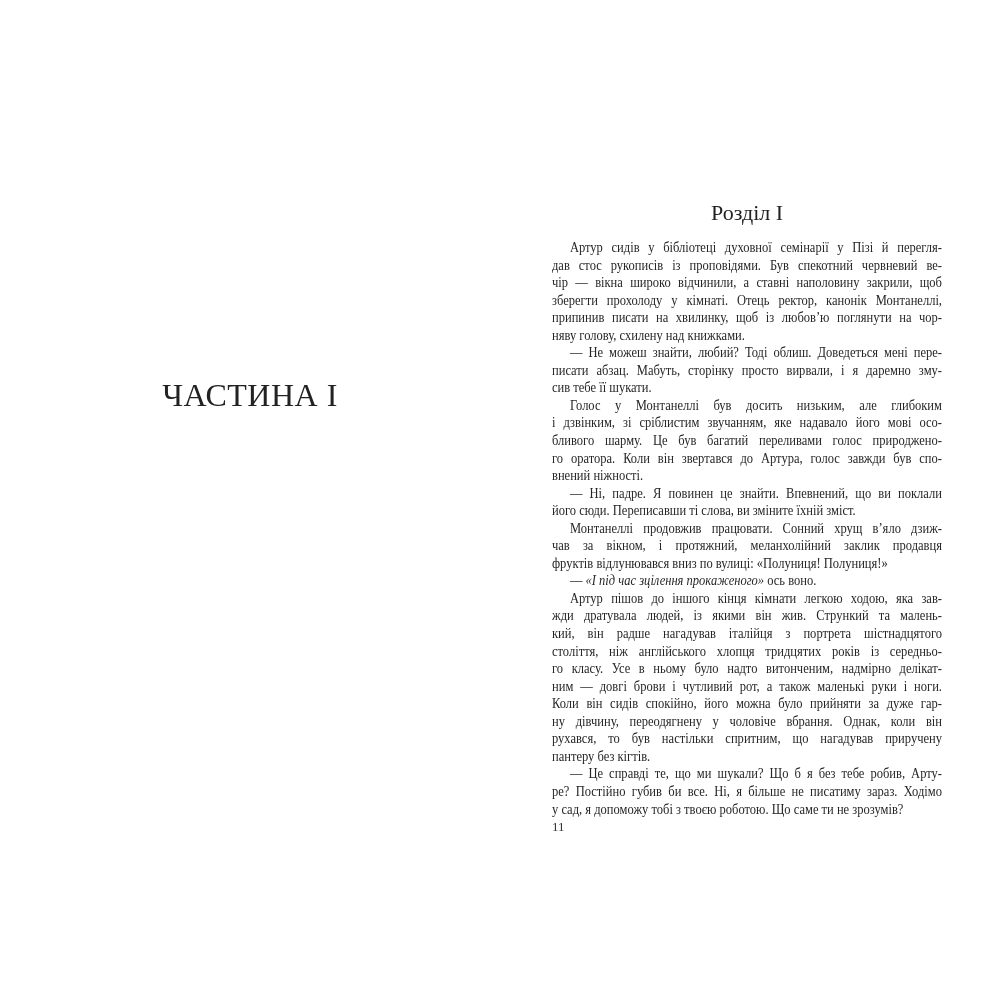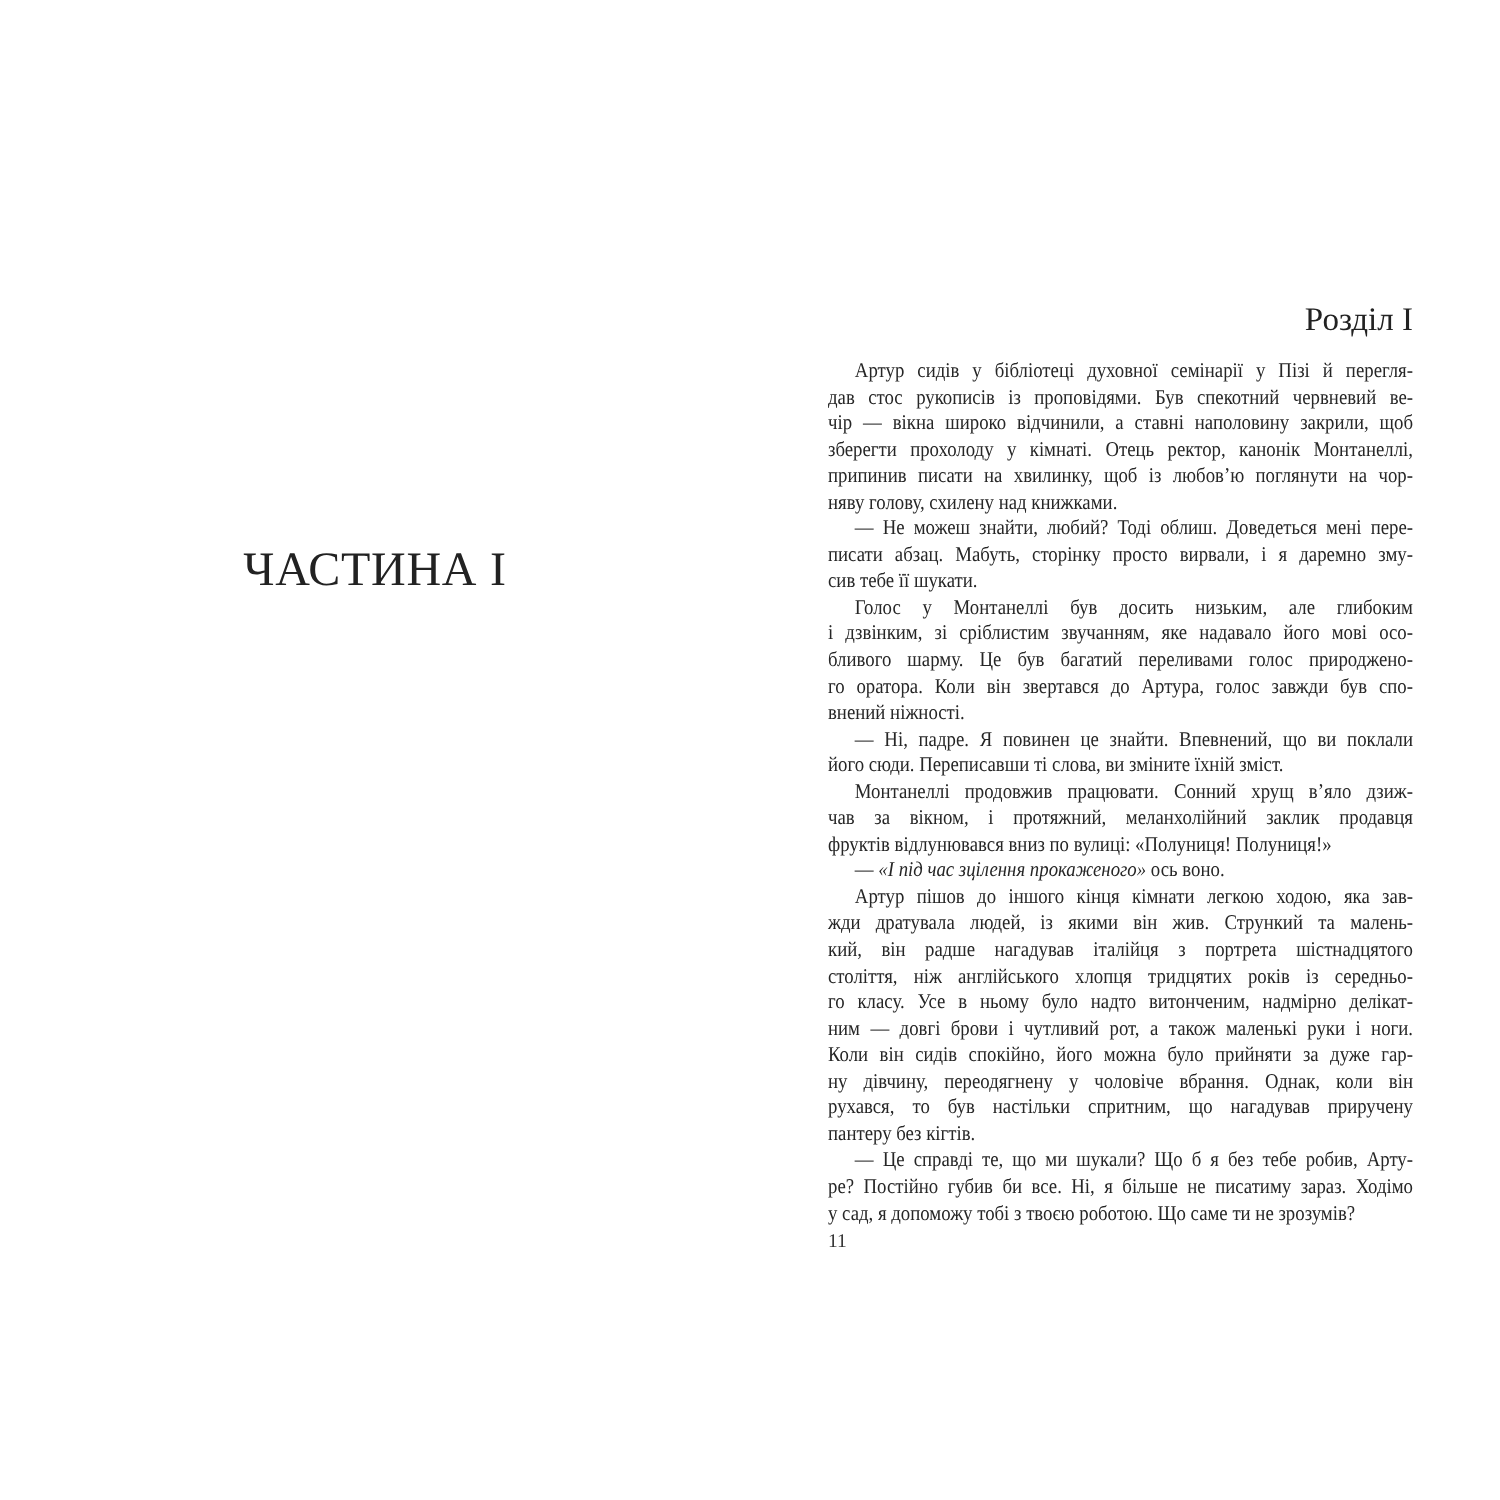--- a/index.html
+++ b/index.html
@@ -16,21 +16,21 @@
   }
   .spread {
     position: relative;
     width: 1000px;
     height: 1000px;
     background: #ffffff;
   }
   .left-page {
     position: absolute;
     left: 0;
-    top: 0;
+    top: 16px;
     width: 500px;
     height: 792px;
   }
   .part-title {
     position: absolute;
     left: 0;
     top: 363px;
     width: 500px;
     text-align: center;
     font-size: 32px;
@@ -52,21 +52,21 @@
     left: 52px;  
     top: 202px;
     width: 390px;
     height: 660px;
   }
   .chapter-title {
     position: absolute;
     left: 0;
     top: 0;
     width: 390px;
-    text-align: right;
+    text-align: center;
     font-size: 22px;
     line-height: 1;
     font-weight: 500;
     color: #222222;
     white-space: nowrap;
   }
   .body-text {
     position: absolute;
     left: 0;
     top: 37px;

